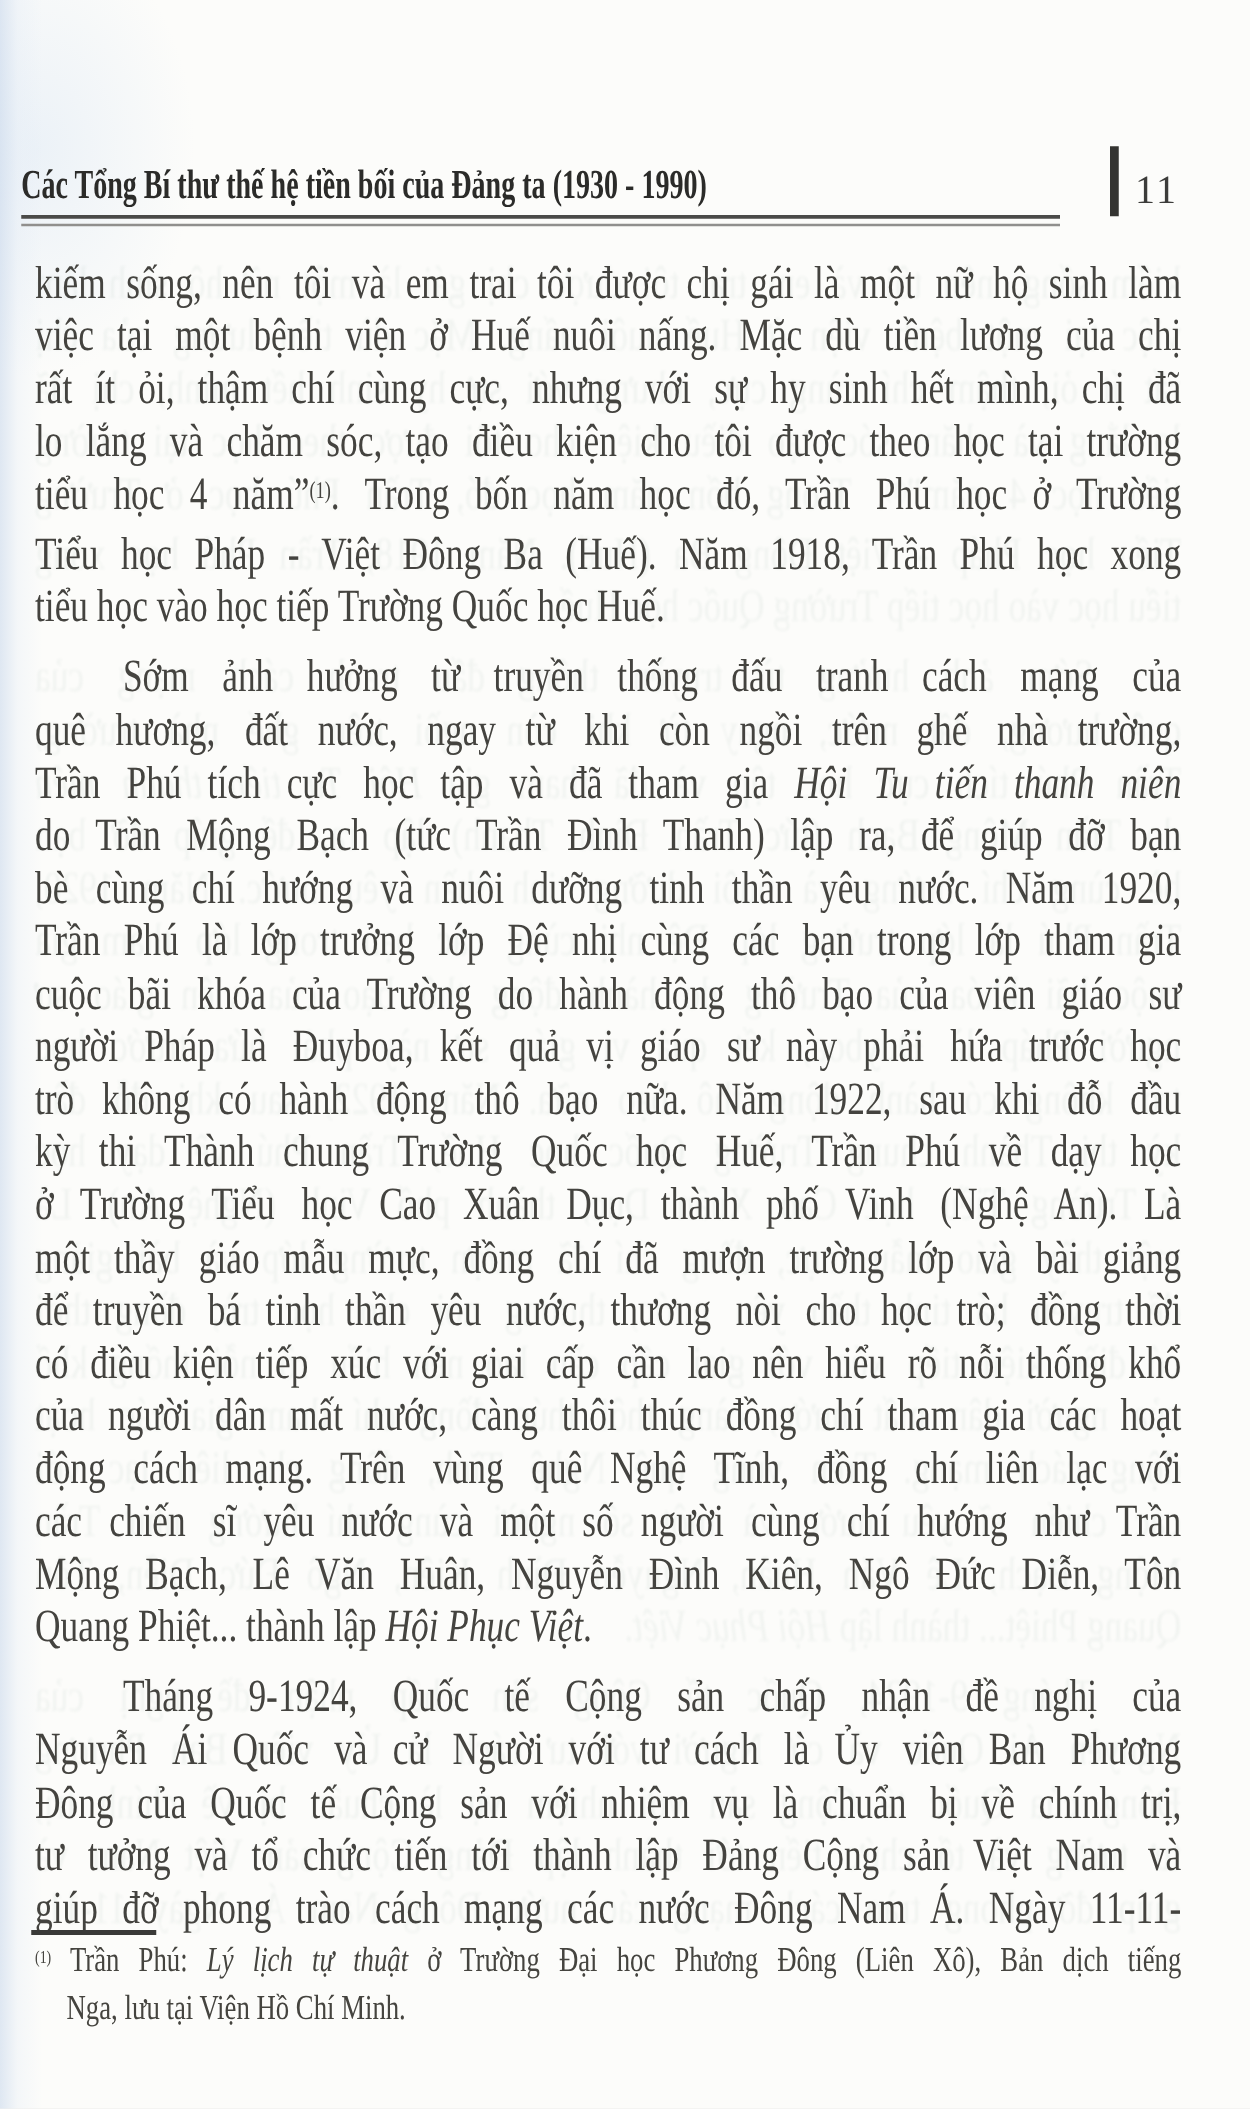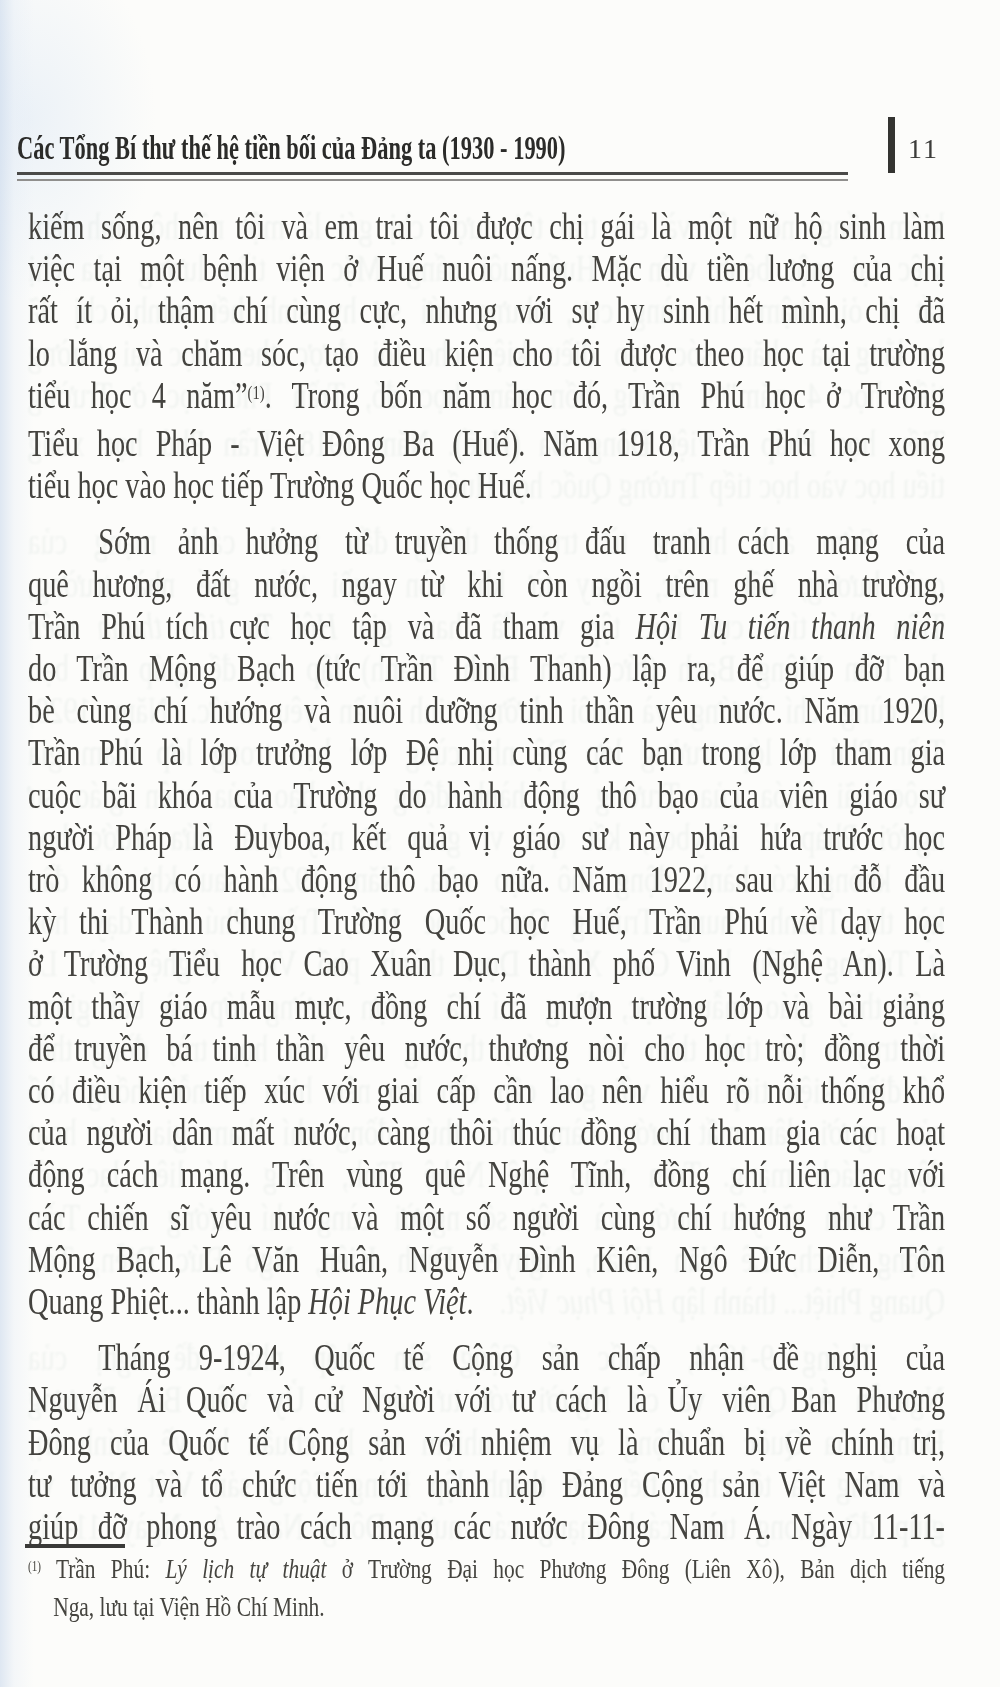--- a/index.html
+++ b/index.html
@@ -19,21 +19,21 @@
     position:absolute;left:17px;top:128px;
     font-size:33px;font-weight:bold;color:#2b2b29;
     white-space:nowrap;letter-spacing:0px;line-height:40px;
     transform:scaleX(.68);transform-origin:0 50%;
   }
   .hdr-rule{
     position:absolute;left:17px;top:172px;width:831px;height:4px;
     border-top:3px solid #4a4a48;border-bottom:2px solid #908f8d;
   }
   .pg-bar{position:absolute;left:888px;top:117px;width:7px;height:56px;background:#343431;}
-  .pg-num{position:absolute;left:908px;top:133px;font-size:28px;color:#3c3c3a;letter-spacing:2px;}
+  .pg-num{position:absolute;left:908px;top:133px;font-size:32px;color:#3c3c3a;letter-spacing:2px;}
   
   .body-text{
     position:absolute;left:28px;top:206px;width:1200px;
     font-size:37px;line-height:42.2px;
     transform:scaleX(.7642);transform-origin:0 0;
   }
   .paragraph{margin:0 0 14px 0;}
   .paragraph:last-child{margin-bottom:0;}
   .paragraph.indent-first .line:first-child{text-indent:92px;}
   .line{text-align:justify;text-align-last:justify;}

